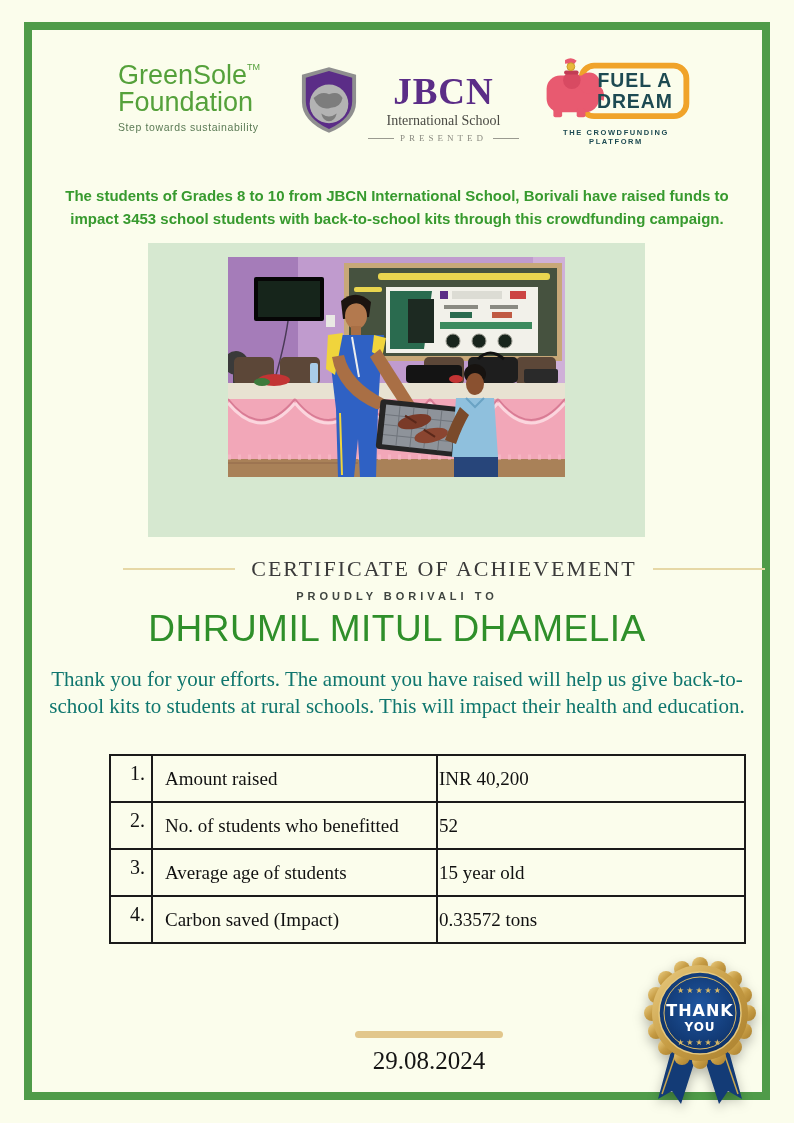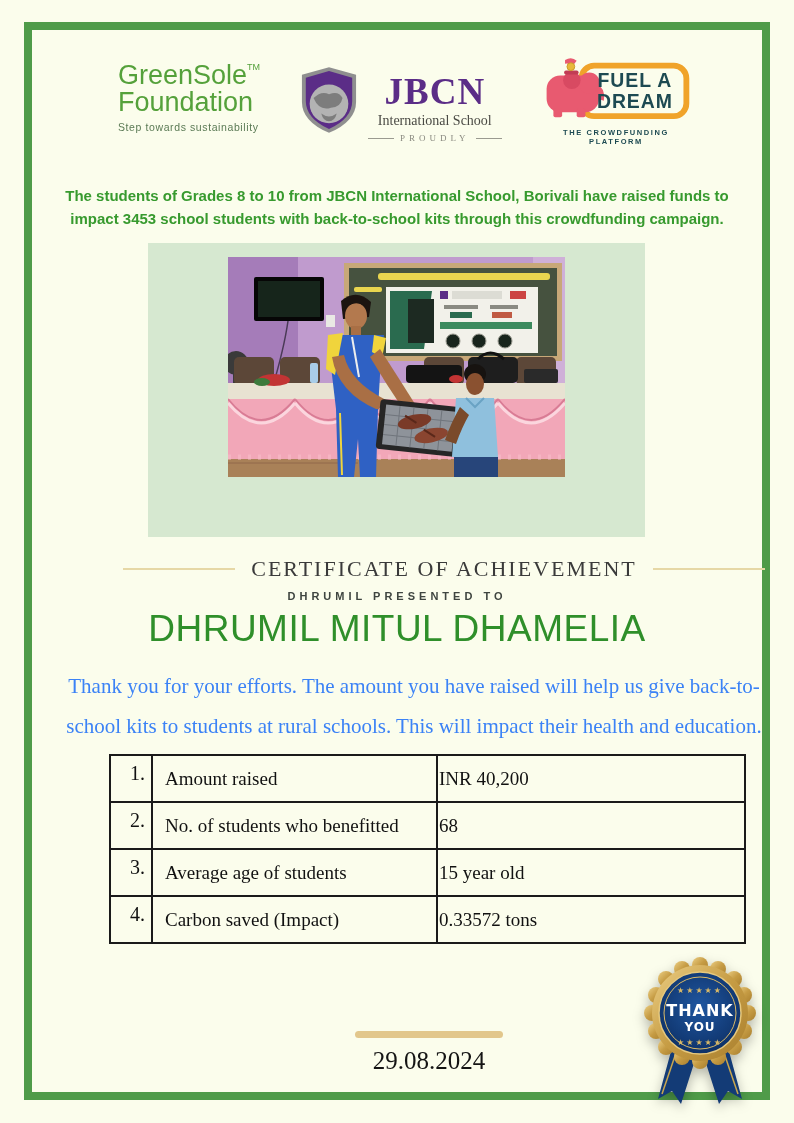--- a/index.html
+++ b/index.html
@@ -36,21 +36,21 @@
 
   
   .title-row{position:absolute;top:556px;left:0;width:100%;display:flex;align-items:center;justify-content:center;gap:16px;padding-left:47px;}
   .title-line{width:112px;height:2px;background:#e6d8a6;}
   .cert-title{font-family:"Liberation Serif",serif;font-size:22px;letter-spacing:2px;color:#3a3a3a;font-weight:500;}
   .presented{position:absolute;top:590px;left:0;width:100%;text-align:center;
              font-size:11px;letter-spacing:4px;color:#3f4540;font-weight:600;}
   .name{position:absolute;top:608px;left:0;width:100%;text-align:center;
         font-size:37px;color:#2f8f2a;letter-spacing:.5px;}
   .message{position:absolute;top:666px;left:32px;width:730px;text-align:center;
-           font-family:"Liberation Serif",serif;font-size:21px;color:#3b82f6;line-height:40px;margin-left:17px;}
+           font-family:"Liberation Serif",serif;font-size:21px;color:#0f766e;line-height:27px;}
 
   
   .impact-table{position:absolute;left:109px;top:754px;border-collapse:collapse;
                 font-family:"Liberation Serif",serif;font-size:19px;color:#111;}
   .impact-table td{border:2px solid #1a1a1a;vertical-align:middle;}
   .td-num{width:34px;text-align:right;padding:4px 6px 14px 0;font-size:20px;vertical-align:top;}
   .td-label{width:270px;padding-left:12px;}
   .td-value{width:304px;}
   .impact-table tr{height:47px;}
 
@@ -80,21 +80,21 @@
       <path d="M30,6 L54,13 V37 Q54,55 30,66 Q6,55 6,37 V13 Z" fill="#5b2d87"></path>
       <circle cx="30" cy="40" r="20" fill="#b3b3b3"></circle>
       <path d="M14,34 q8,-8 16,-4 q10,-4 14,4 q-2,10 -12,10 q-12,4 -18,-10 Z" fill="#7d7d7d"></path>
       <path d="M22,50 q8,6 16,0 q-2,8 -8,8 q-6,0 -8,-8 Z" fill="#7d7d7d"></path>
     </svg>
     <div class="jbcn-text">
       <div class="jbcn-acronym">JBCN</div>
       <div class="jbcn-sub">International School</div>
       <div class="jbcn-city">
         <span class="dash"></span>
-        <span>PROUDLY</span>
+        <span>PRESENTED</span>
         <span class="dash"></span>
       </div>
     </div>
   </div>
 
   <div class="fuel">
     <svg width="152" height="66" viewBox="0 0 155 68">
       <rect x="42" y="10" width="108" height="52" rx="13" fill="none" stroke="#f0a32a" stroke-width="6"></rect>
       <g fill="#e85a70">
         <rect x="6" y="20" width="54" height="38" rx="14"></rect>
@@ -222,35 +222,35 @@
       <path d="M232,150 Q222,168 217,183 L228,187 Q234,170 241,158 Z" fill="#7a4a2a"></path>
       <rect x="226" y="200" width="44" height="20" fill="#27457a"></rect>
     </svg>
   </div>
 
   <div class="title-row">
     <div class="title-line"></div>
     <div class="cert-title">CERTIFICATE OF ACHIEVEMENT</div>
     <div class="title-line"></div>
   </div>
-  <div class="presented">DHRUMIL PRESENTED TO</div>
+  <div class="presented">PROUDLY BORIVALI TO</div>
   <div class="name">DHRUMIL MITUL DHAMELIA</div>
   <div class="message">Thank you for your efforts. The amount you have raised will help us give back-to-school kits to students at rural schools. This will impact their health and education.</div>
 
   <table class="impact-table">
     <tbody>
       <tr>
         <td class="td-num">1.</td>
         <td class="td-label">Amount raised</td>
         <td class="td-value">INR 40,200</td>
       </tr>
       <tr>
         <td class="td-num">2.</td>
         <td class="td-label">No. of students who benefitted</td>
-        <td class="td-value">68</td>
+        <td class="td-value">52</td>
       </tr>
       <tr>
         <td class="td-num">3.</td>
         <td class="td-label">Average age of students</td>
         <td class="td-value">15 year old</td>
       </tr>
       <tr>
         <td class="td-num">4.</td>
         <td class="td-label">Carbon saved (Impact)</td>
         <td class="td-value">0.33572 tons</td>

